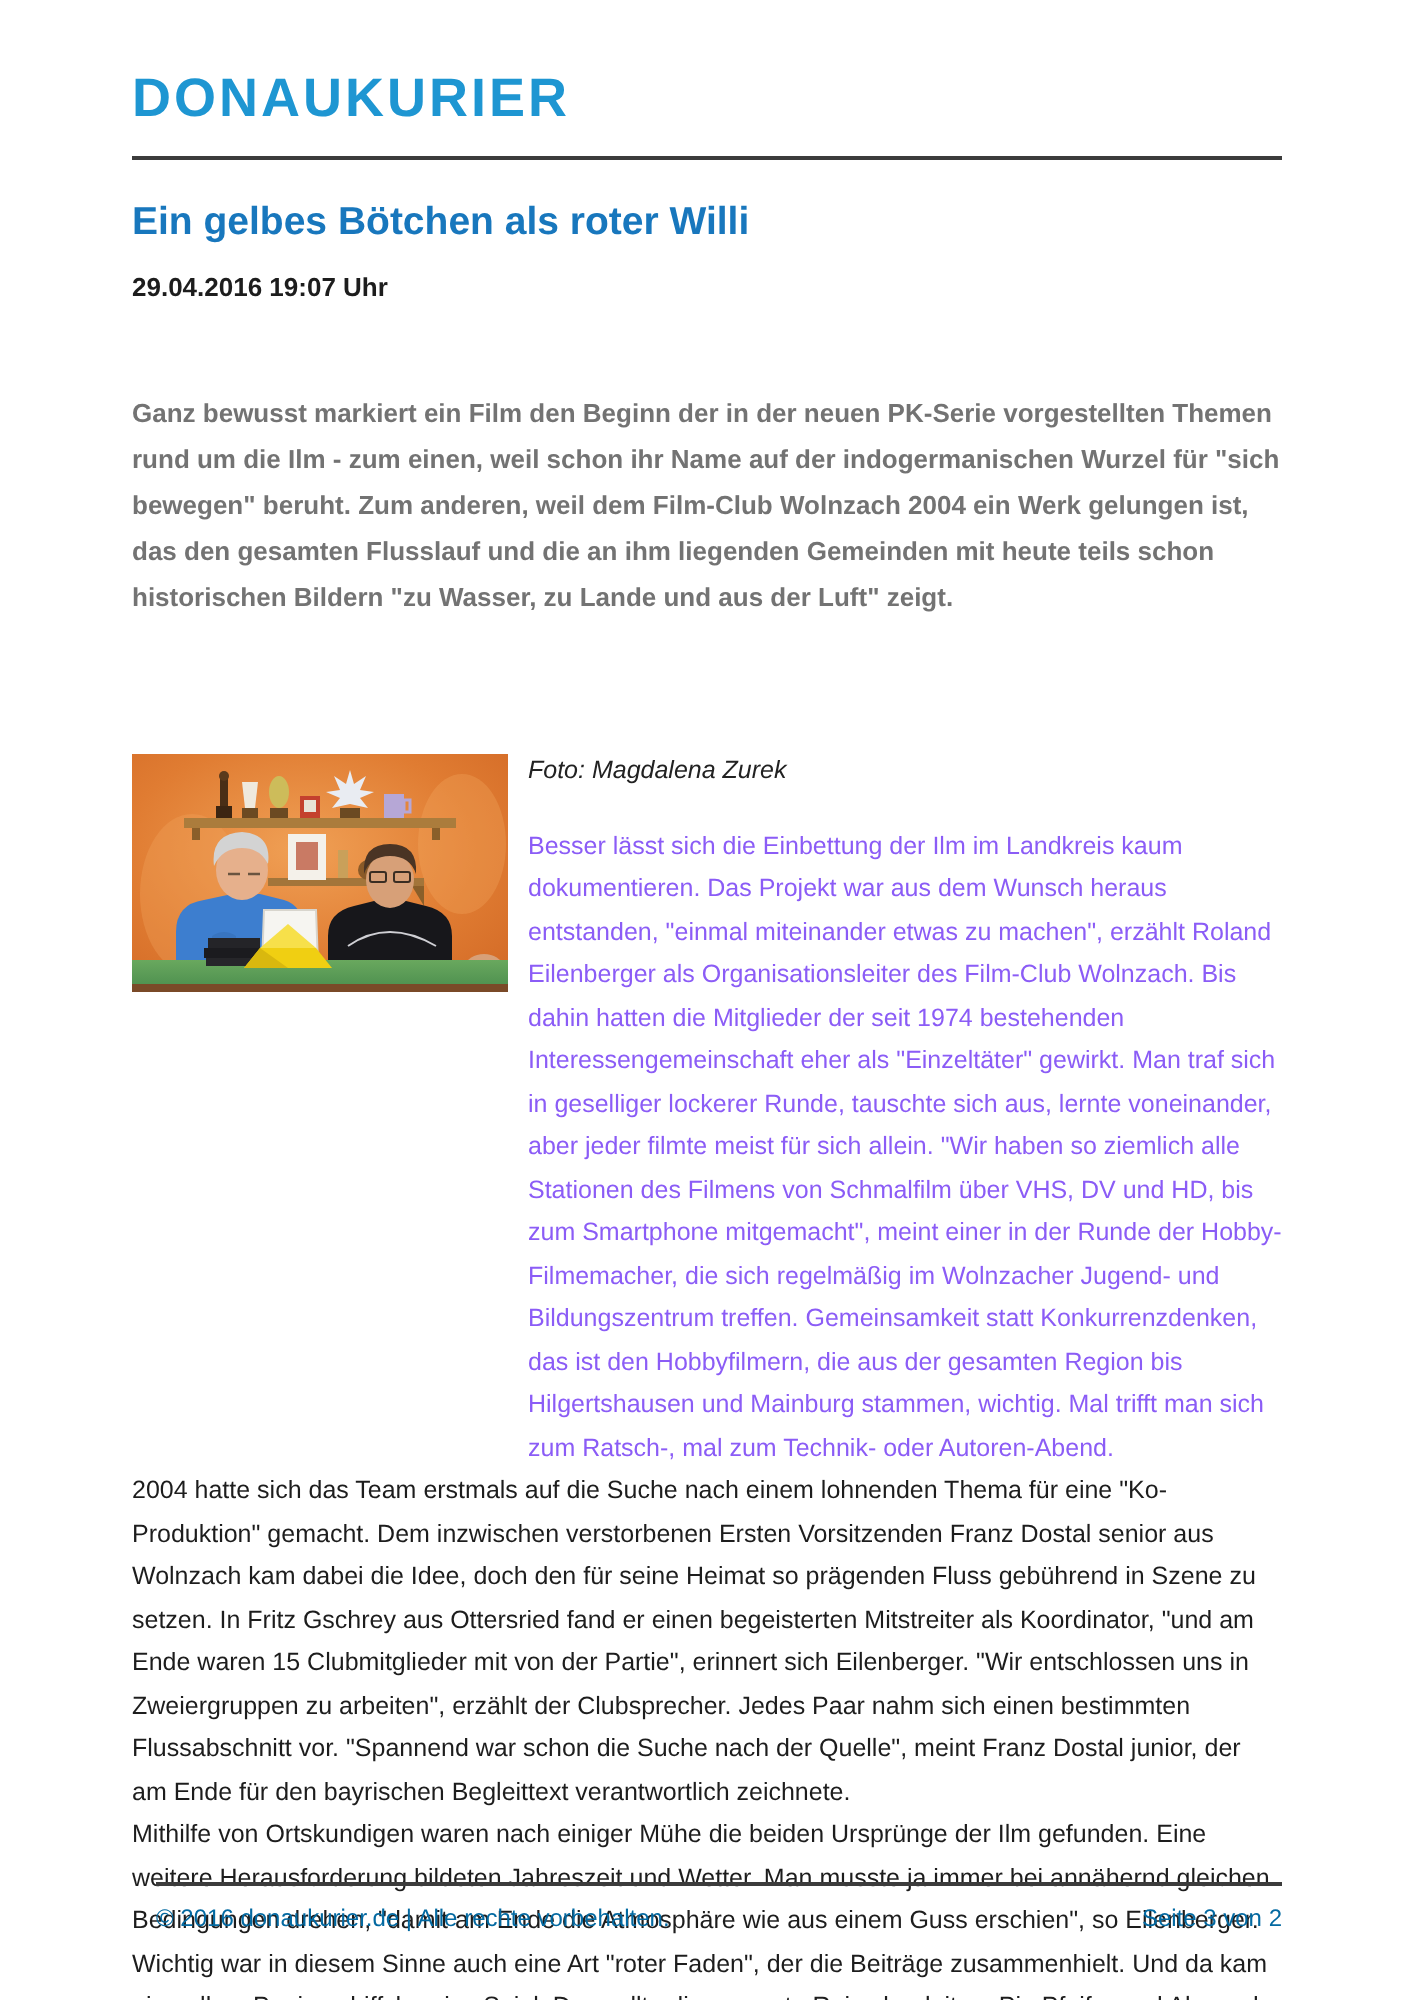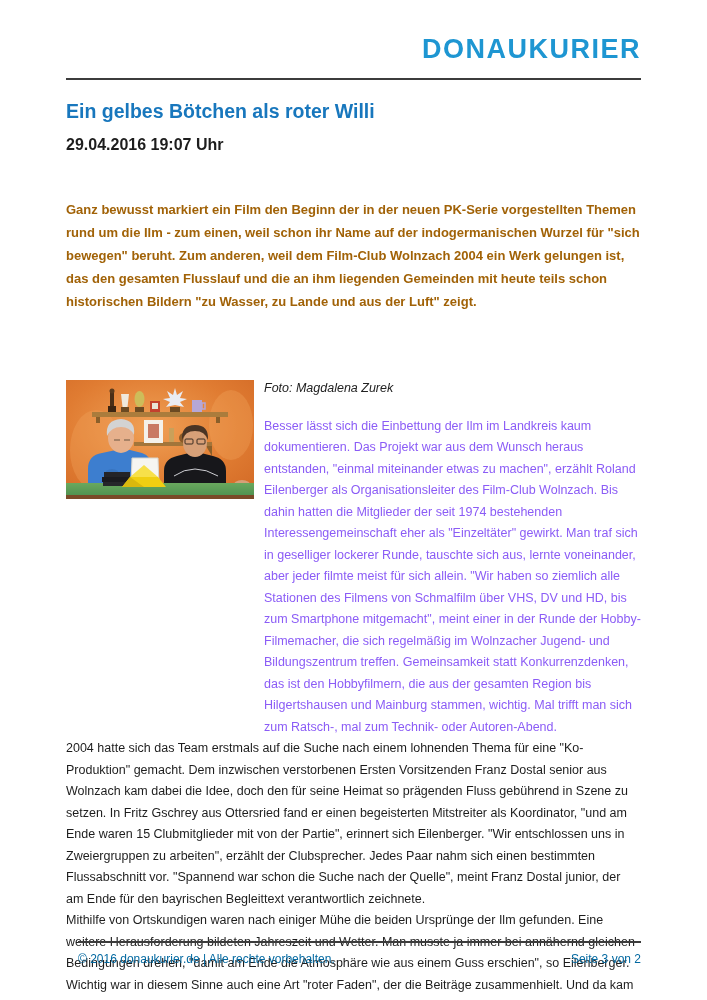--- a/index.html
+++ b/index.html
@@ -22,49 +22,48 @@
     height: 100%;
   }
   
   .brand {
     padding-top: 36px;
     font-size: 27px;
     font-weight: bold;
     letter-spacing: 1.5px;
     color: var(--brand-blue, #1e96d2);
     line-height: 1;
-    text-align: right;
   }
   .header-rule {
     margin-top: 15px;
     border: 0;
     border-top: 2px solid #3c3c3c;
     height: 0;
   }
   
   .headline {
     margin-top: 21px;
     font-size: 19.5px;
     font-weight: bold;
     color: var(--headline-blue, #1877bd);
     line-height: 1.1;
   }
   .dateline {
     margin-top: 4px;
-    font-size: 16px;
+    font-size: 13px;
     font-weight: bold;
     color: #1d1d1d;
   }
   
   .lede {
     margin-top: 44px;
     font-size: 13px;
     font-weight: bold;
     line-height: 23px;
-    color: #a16207;
+    color: #737373;
   }
   
   .media-row {
     margin-top: 67px;
     display: flex;
     align-items: flex-start;
     justify-content: center;
   }
   .photo-box {
     flex: 0 0 188px;

